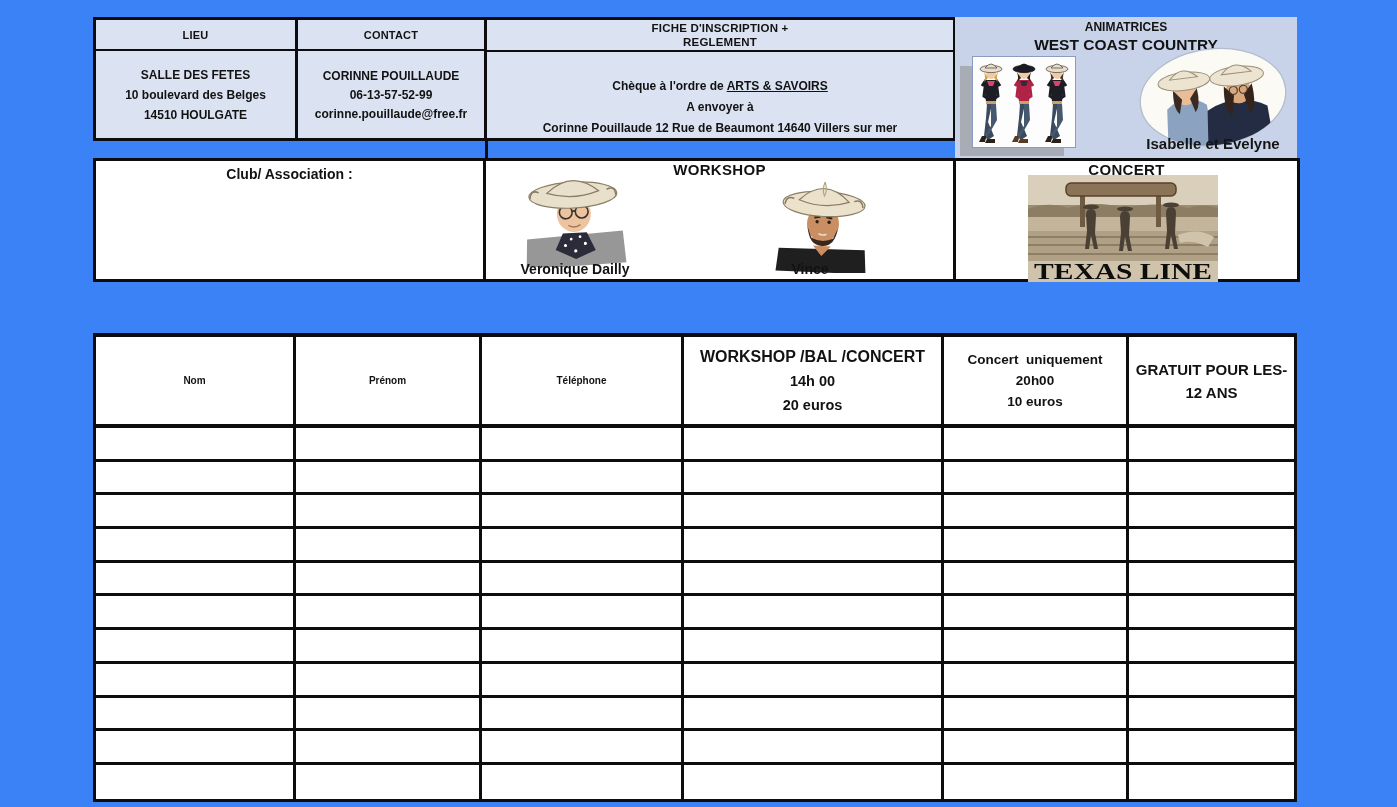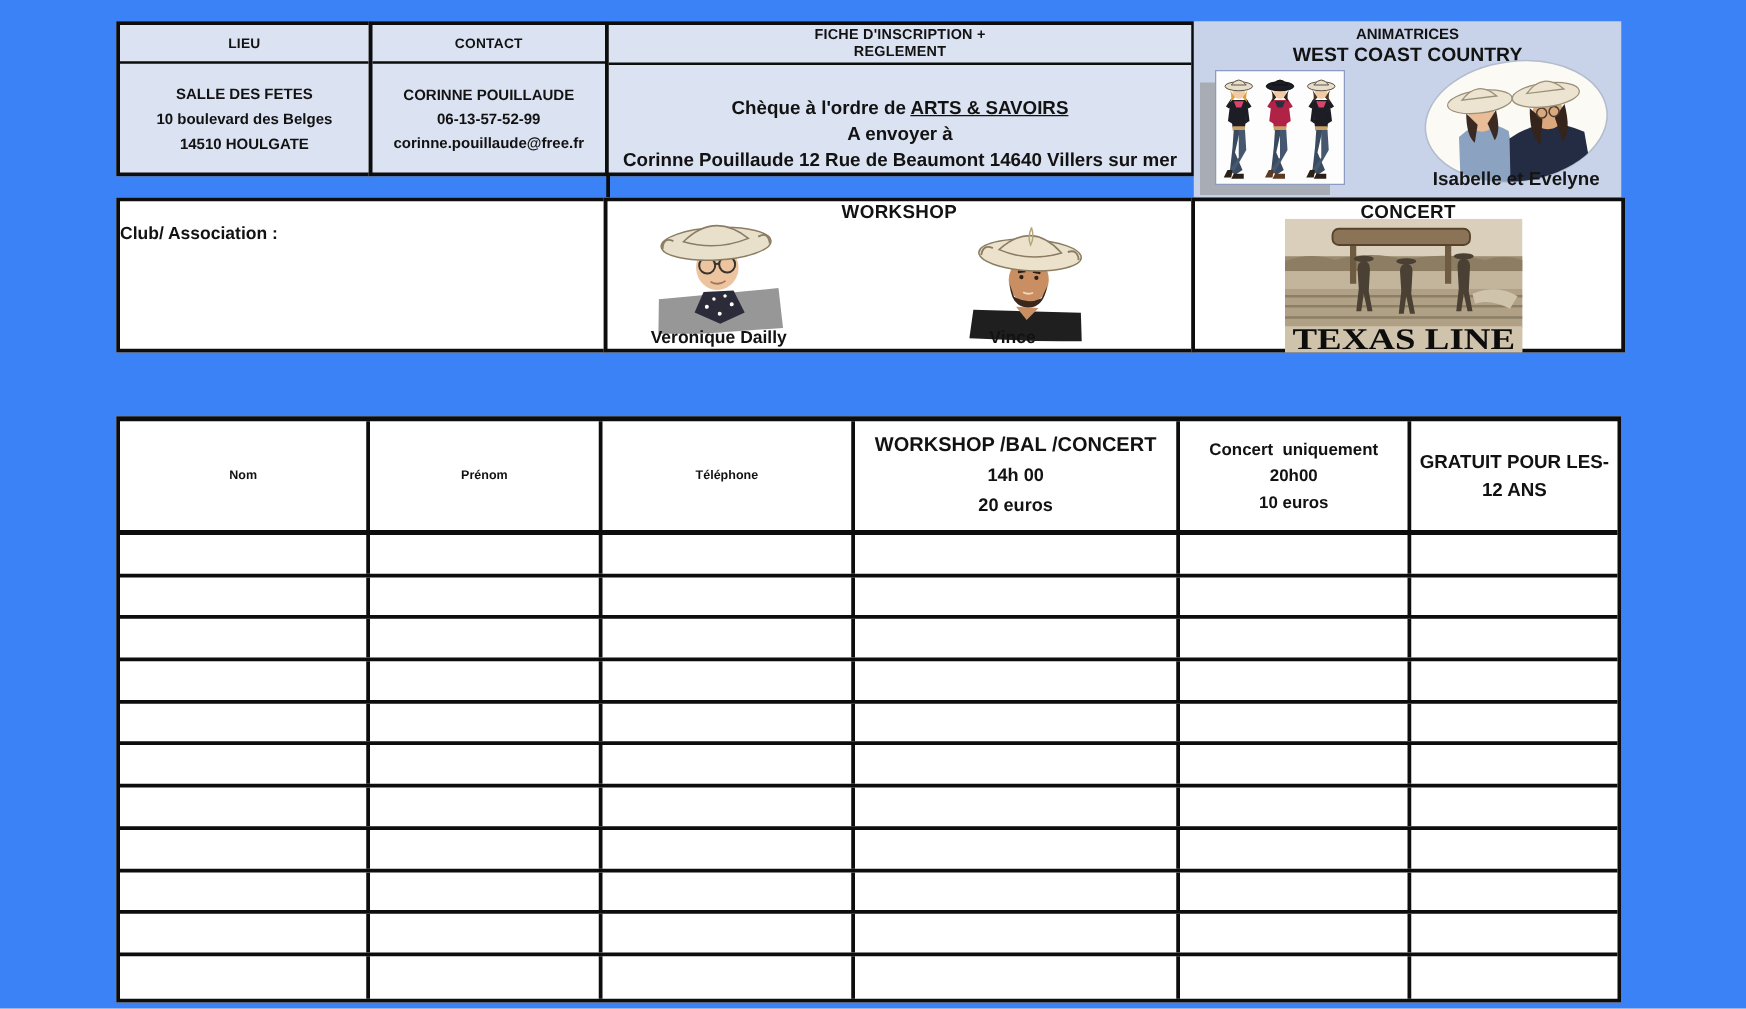--- a/index.html
+++ b/index.html
@@ -19,39 +19,39 @@
     height:31px; border-bottom:2px solid #0d0d0d; display:flex;
     align-items:center; justify-content:center; font-size:11px; letter-spacing:.2px;
   }
   .info-head.two-line { height:32px; flex-direction:column; justify-content:center; font-size:11.5px; line-height:14px; }
   .info-body { display:flex; flex-direction:column; align-items:center; justify-content:center; text-align:center; }
   #lieu-box  { width:205px; }
   #lieu-box .info-body { height:88px; font-size:12px; line-height:20px; }
   #contact-box { width:192px; }
   #contact-box .info-body { height:88px; font-size:12px; line-height:19px; }
   #fiche-box { width:472px; }
-  #fiche-box .info-body { height:111px; font-size:15px; line-height:21px;text-align:center; }
+  #fiche-box .info-body { height:111px; font-size:12px; line-height:21px;text-align:center; }
   .u { text-decoration:underline; }
   #fiche-stub { left:485px; top:139px; width:3px; height:21px; background:#0d0d0d; }
 
   
   #animatrices-panel { left:955px; top:17px; width:342px; height:141px; background:#c8d2e8; }
   #animatrices-title { left:955px; top:20px; width:342px; text-align:center; font-size:12px; }
   #animatrices-subtitle { left:955px; top:36px; width:342px; text-align:center; font-size:15.5px; }
   #cowgirls-shadow { left:960px; top:66px; width:104px; height:90px; background:#a8adb5; }
   #cowgirls-art { left:972px; top:56px; }
   #duo-photo { left:1136px; top:44px; }
   #animatrices-caption { left:1130px; top:135px; width:166px; text-align:center; font-size:15px; color:#151515; }
 
   
   #event-bar { left:93px; top:158px; display:flex; }
   .event-box { border:3px solid #0d0d0d; background:#fff; height:124px; }
   .event-box + .event-box { margin-left:-3px; }
   #club-box { width:393px; }
-  #club-label { padding-top:17px; font-size:14px; }
+  #club-label { padding-top:5px; text-align:center; font-size:14px; }
   #workshop-box { width:473px; }
   #concert-box { width:347px; }
   .event-title { padding-top:0; text-align:center; font-size:15px; letter-spacing:.3px; }
   #veronique-photo { left:518px; top:167px; }
   #veronique-caption { left:505px; top:261px; width:140px; text-align:center; font-size:14px; }
   #vince-photo { left:770px; top:176px; }
   #vince-caption { left:748px; top:261px; width:124px; text-align:center; font-size:14px; }
   #texas-art { left:1028px; top:175px; }
 
   

